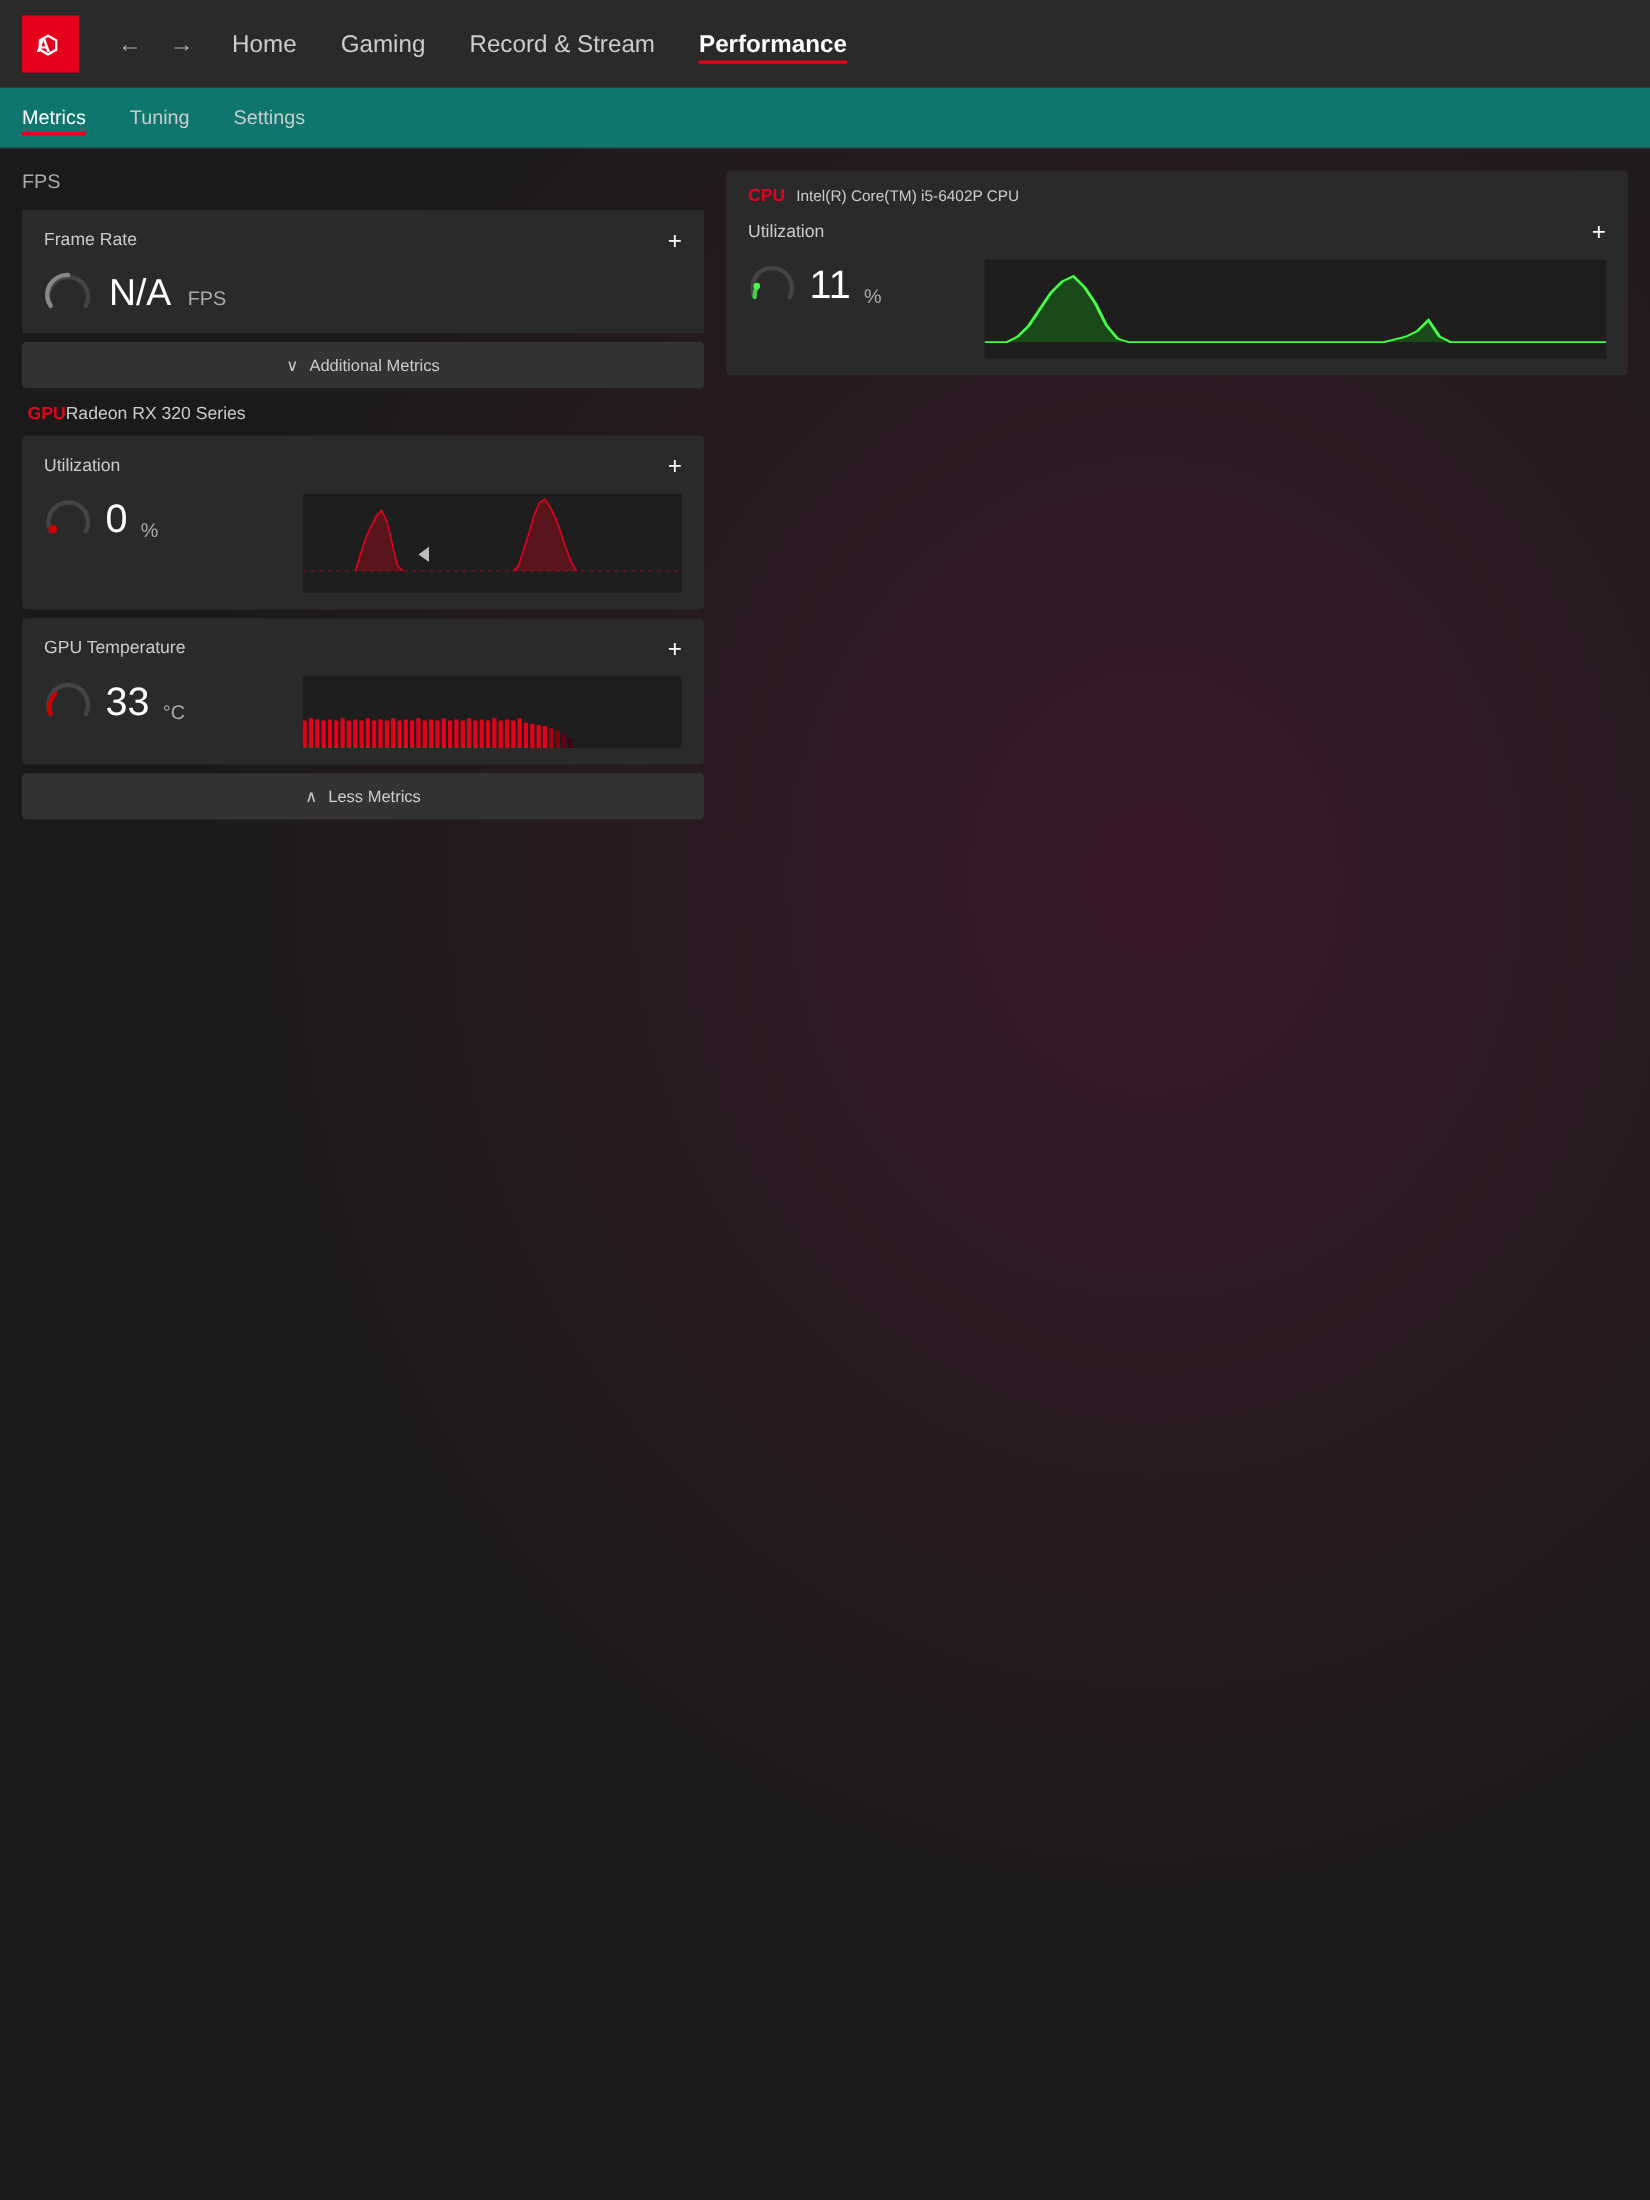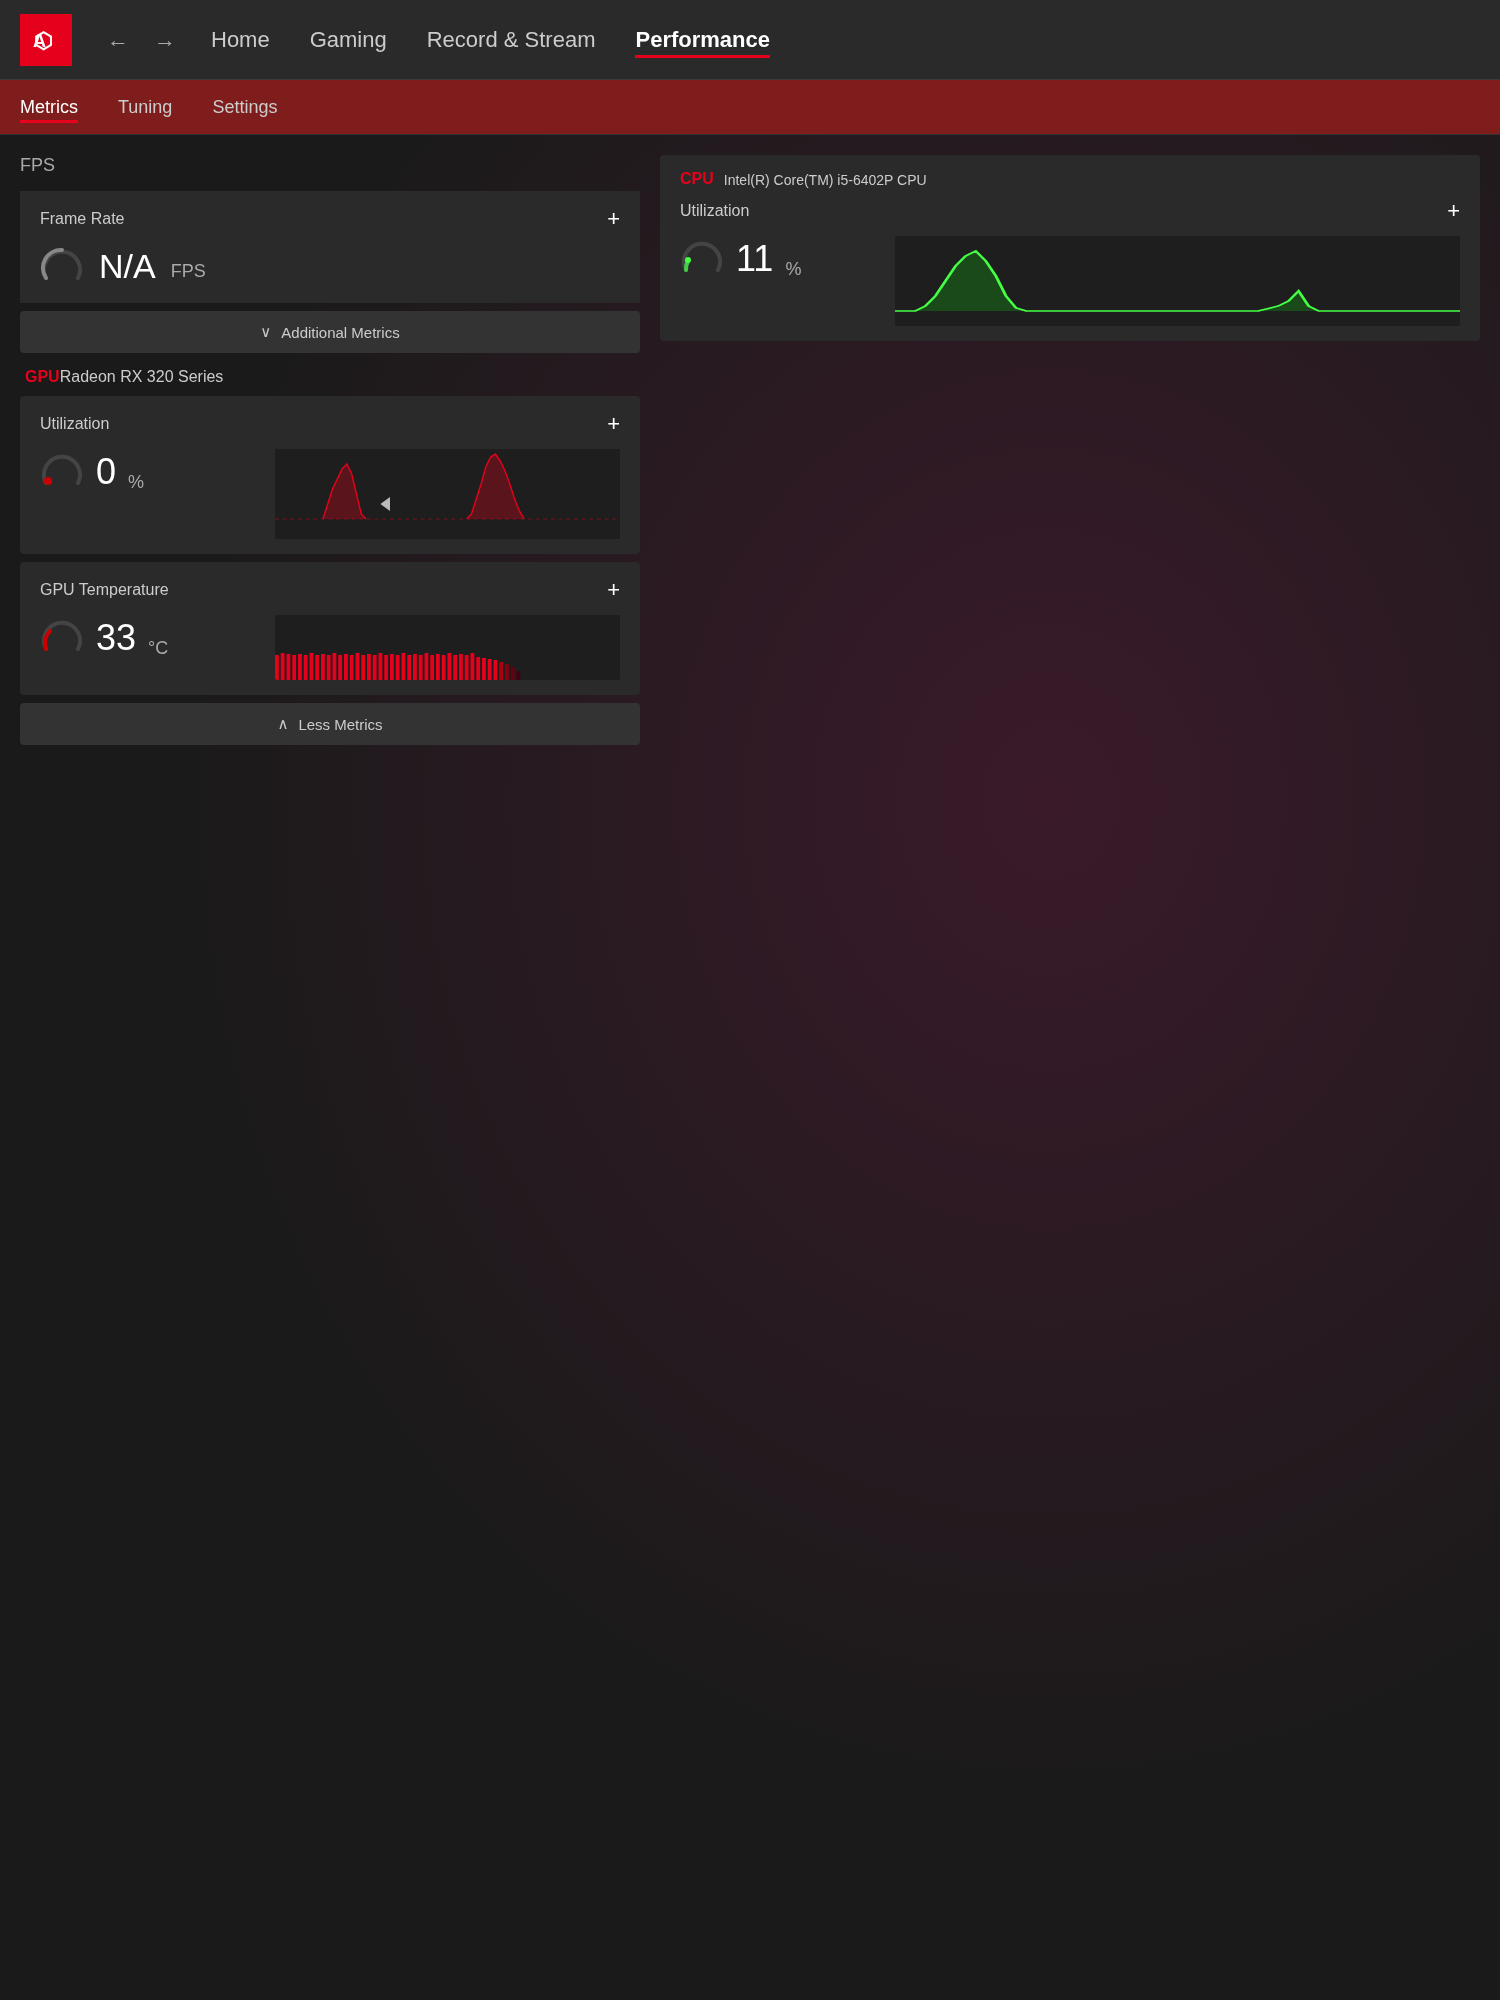--- a/index.html
+++ b/index.html
@@ -81,21 +81,21 @@
 
     .nav-item.active {
       color: #fff;
       font-weight: bold;
       border-bottom: 3px solid #e5001c;
       padding-bottom: 2px;
     }
 
     
     .sub-nav {
-      background: #7f1d1d;
+      background: #0f766e;
       height: 55px;
       display: flex;
       align-items: center;
       padding: 0 20px;
       gap: 40px;
       border-bottom: 1px solid #333;
     }
 
     .sub-nav-item {
       font-size: 18px;
@@ -277,21 +277,21 @@
     
     .cpu-card {
       background: #2a2a2a;
       border-radius: 4px;
       padding: 15px 20px;
       margin-bottom: 8px;
     }
 
     .cpu-header {
       display: flex;
-      align-items: flex-end;
+      align-items: flex-start;
       gap: 10px;
       margin-bottom: 10px;
     }
 
     .cpu-label {
       font-size: 16px;
       color: #e5001c;
       font-weight: bold;
     }
 

